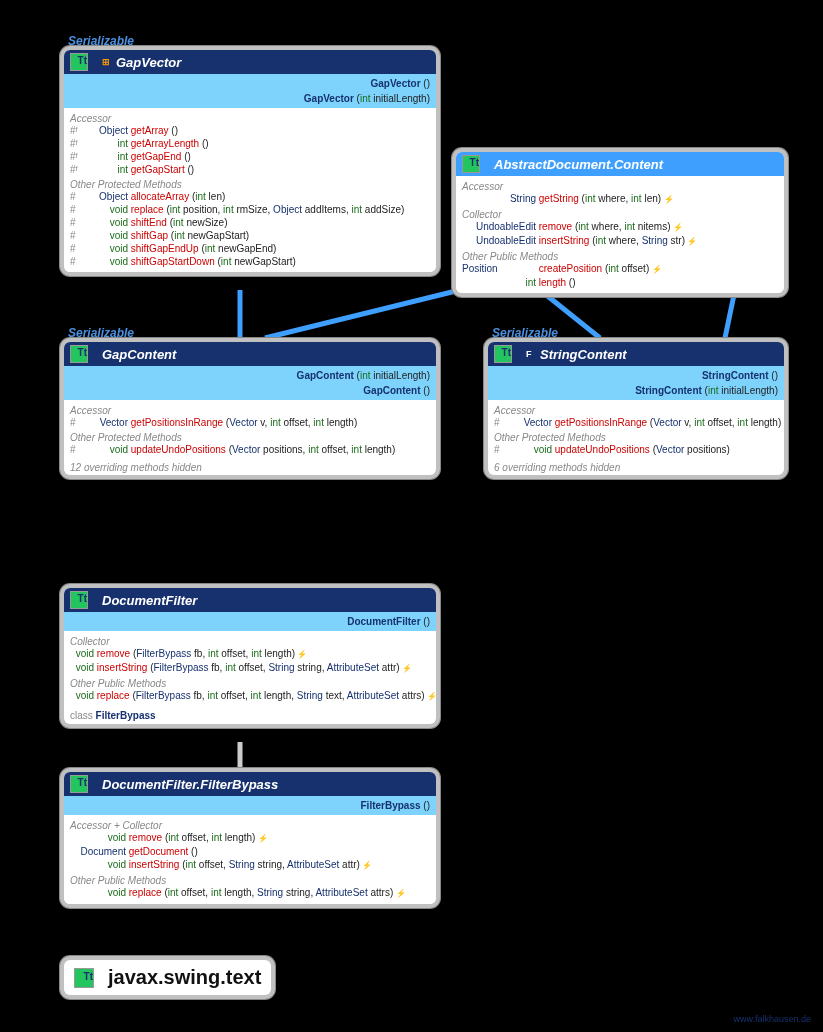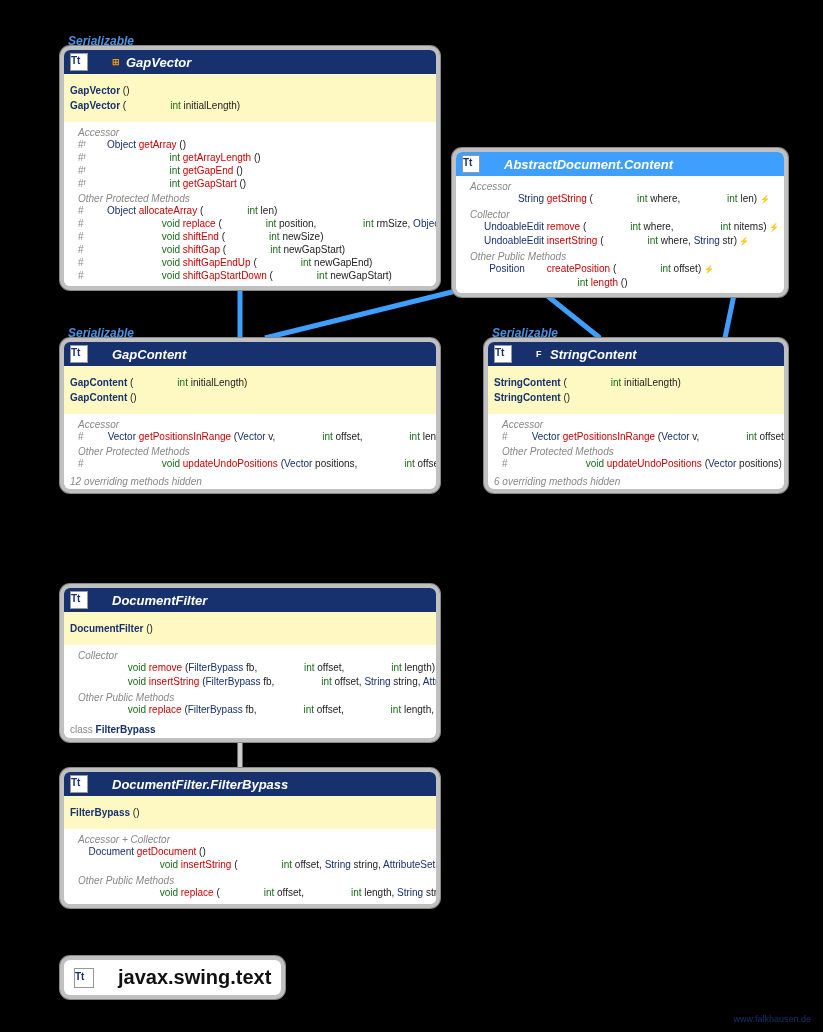--- a/index.html
+++ b/index.html
@@ -37,47 +37,48 @@
     align-items: center;
     font-style: italic;
   }
   .class-header.blue-light {
     background: #3F9FFF;
   }
   .tt-icon {
     display: inline-block;
     width: 16px;
     height: 16px;
-    background: #ffffff;
-    color: #16316e;
-    text-align: left;
+    background: #22c55e;
+    color: #16316e;
+    text-align: right;
     line-height: 14px;
     font-size: 10px;
     font-weight: bold;
-    margin-right: 24px;
+    margin-right: 14px;
     font-style: normal;
     border: 1px solid #999;
   }
   .mod-icon {
     display: inline-block;
     width: 10px;
     height: 10px;
     margin-right: 4px;
     font-style: normal;
     font-size: 9px;
   }
   .constructors {
-    background: #fef9c3;
-    padding: 9px 6px;
+    background: #7dd3fc;
+    padding: 2px 6px;
+    text-align: right;
   }
   .constructors .row {
     padding: 1px 0;
   }
   .body-section {
-    padding: 2px 6px 4px 14px;
+    padding: 2px 6px 4px 6px;
     background: #fff;
   }
   .section-label {
     color: #888;
     font-style: italic;
     font-size: 10px;
     margin-top: 3px;
   }
   .row {
     white-space: nowrap;
@@ -104,21 +105,20 @@
     font-weight: bold;
   }
   .params {
     color: #222;
   }
   .param-type {
     color: #16316e;
   }
   .param-primitive {
     color: #1a6b1a;
-    margin-left: 44px;
   }
   .throws {
     color: #c00;
     font-size: 8px;
   }
   .hidden-note {
     color: #888;
     font-style: italic;
     padding: 2px 6px;
   }
@@ -203,21 +203,21 @@
       <span class="tt-icon">Tt</span>
       <span>AbstractDocument.Content</span>
     </div>
     <div class="body-section">
       <div class="section-label">Accessor</div>
       <div class="row"><span class="ret" style="display:inline-block;width:74px;text-align:right;">String</span> <span class="name">getString</span> <span class="params">(<span class="param-primitive">int</span> where, <span class="param-primitive">int</span> len)</span> <span class="throws">⚡</span></div>
       <div class="section-label">Collector</div>
       <div class="row"><span class="ret" style="display:inline-block;width:74px;text-align:right;">UndoableEdit</span> <span class="name">remove</span> <span class="params">(<span class="param-primitive">int</span> where, <span class="param-primitive">int</span> nitems)</span> <span class="throws">⚡</span></div>
       <div class="row"><span class="ret" style="display:inline-block;width:74px;text-align:right;">UndoableEdit</span> <span class="name">insertString</span> <span class="params">(<span class="param-primitive">int</span> where, <span class="param-type">String</span> str)</span> <span class="throws">⚡</span></div>
       <div class="section-label">Other Public Methods</div>
-      <div class="row"><span class="ret" style="display:inline-block;width:74px;text-align:center;">Position</span> <span class="name">createPosition</span> <span class="params">(<span class="param-primitive">int</span> offset)</span> <span class="throws">⚡</span></div>
+      <div class="row"><span class="ret" style="display:inline-block;width:74px;text-align:left;">Position</span> <span class="name">createPosition</span> <span class="params">(<span class="param-primitive">int</span> offset)</span> <span class="throws">⚡</span></div>
       <div class="row"><span class="param-primitive" style="display:inline-block;width:74px;text-align:right;">int</span> <span class="name">length</span> <span class="params">()</span></div>
     </div>
   </div>
 
 <div class="class-box" id="box-gapcontent" style="left:64px;top:342px;width:372px;">
     <div class="class-header">
       <span class="tt-icon">Tt</span>
       <span>GapContent</span>
     </div>
     <div class="constructors">
@@ -233,22 +233,22 @@
     <div class="hidden-note">12 overriding methods hidden</div>
   </div>
 
 <div class="class-box" id="box-stringcontent" style="left:488px;top:342px;width:296px;">
     <div class="class-header">
       <span class="tt-icon">Tt</span>
       <span class="mod-icon" style="color:#fff;">F</span>
       <span>StringContent</span>
     </div>
     <div class="constructors">
+      <div class="row"><span class="name-ctor">StringContent</span> <span class="params">()</span></div>
       <div class="row"><span class="name-ctor">StringContent</span> <span class="params">(<span class="param-primitive">int</span> initialLength)</span></div>
-      <div class="row"><span class="name-ctor">StringContent</span> <span class="params">()</span></div>
     </div>
     <div class="body-section">
       <div class="section-label">Accessor</div>
       <div class="row"><span class="mod">#</span><span class="ret" style="display:inline-block;width:40px;text-align:right;">Vector</span> <span class="name">getPositionsInRange</span> <span class="params">(<span class="param-type">Vector</span> v, <span class="param-primitive">int</span> offset, <span class="param-primitive">int</span> length)</span></div>
       <div class="section-label">Other Protected Methods</div>
       <div class="row"><span class="mod">#</span><span class="param-primitive" style="display:inline-block;width:40px;text-align:right;">void</span> <span class="name">updateUndoPositions</span> <span class="params">(<span class="param-type">Vector</span> positions)</span></div>
     </div>
     <div class="hidden-note">6 overriding methods hidden</div>
   </div>
 
@@ -273,20 +273,21 @@
 <div class="class-box" id="box-filterbypass" style="left:64px;top:772px;width:372px;">
     <div class="class-header">
       <span class="tt-icon">Tt</span>
       <span>DocumentFilter.FilterBypass</span>
     </div>
     <div class="constructors">
       <div class="row"><span class="name-ctor">FilterBypass</span> <span class="params">()</span></div>
     </div>
     <div class="body-section">
       <div class="section-label">Accessor + Collector</div>
+      <div class="row"><span class="param-primitive" style="display:inline-block;width:56px;text-align:right;">void</span> <span class="name">remove</span> <span class="params">(<span class="param-primitive">int</span> offset, <span class="param-primitive">int</span> length)</span> <span class="throws">⚡</span></div>
       <div class="row"><span class="ret" style="display:inline-block;width:56px;text-align:right;">Document</span> <span class="name">getDocument</span> <span class="params">()</span></div>
       <div class="row"><span class="param-primitive" style="display:inline-block;width:56px;text-align:right;">void</span> <span class="name">insertString</span> <span class="params">(<span class="param-primitive">int</span> offset, <span class="param-type">String</span> string, <span class="param-type">AttributeSet</span> attr)</span> <span class="throws">⚡</span></div>
       <div class="section-label">Other Public Methods</div>
       <div class="row"><span class="param-primitive" style="display:inline-block;width:56px;text-align:right;">void</span> <span class="name">replace</span> <span class="params">(<span class="param-primitive">int</span> offset, <span class="param-primitive">int</span> length, <span class="param-type">String</span> string, <span class="param-type">AttributeSet</span> attrs)</span> <span class="throws">⚡</span></div>
     </div>
   </div>
 
 <div class="pkg-box" style="left:64px;top:960px;">
   <span class="tt-icon">Tt</span>
   <span class="pkg-name">javax.swing.text</span>

